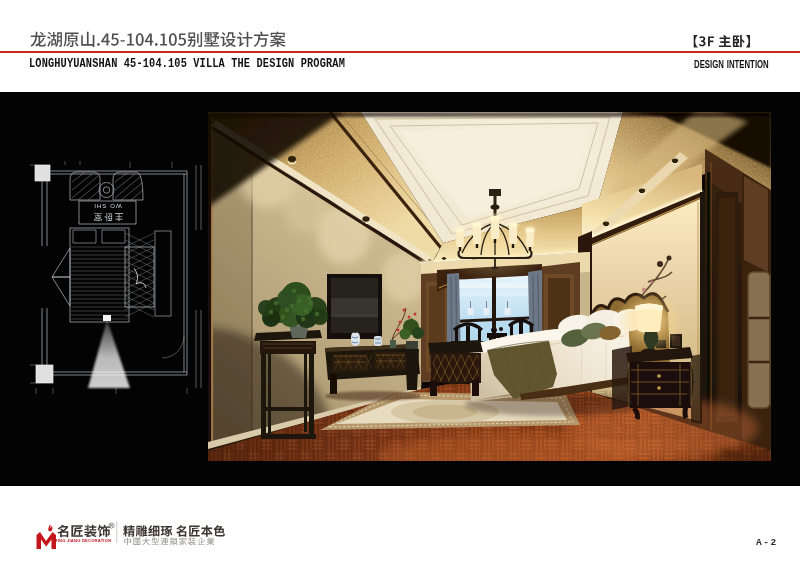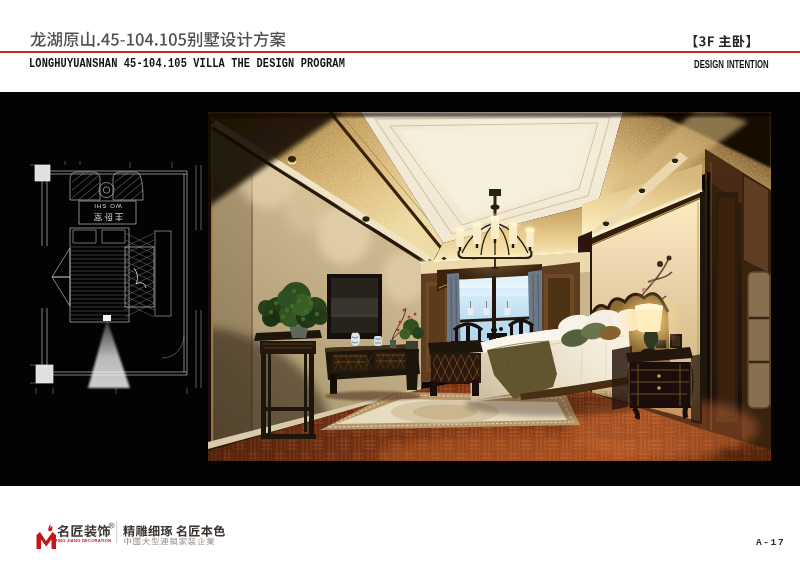--- a/index.html
+++ b/index.html
@@ -472,13 +472,13 @@
  <path d="M12.2,9.2 C11.0,6.0 13.2,4.2 13.4,2.2 C14.6,3.8 14.2,5.0 13.8,6.2 C14.8,5.6 15.2,4.6 15.1,3.4 C16.6,5.4 16.2,7.8 14.6,9.2 Z" fill="#c4161c"></path>
 </g>
 <path transform="translate(27,24)" d="M3.1 -6.6C3.6 -6.2 4.2 -5.7 4.7 -5.3C3.4 -4.6 1.9 -4.1 0.4 -3.8C0.7 -3.5 1.0 -2.8 1.2 -2.4C1.8 -2.5 2.5 -2.7 3.1 -2.9V1.2H4.7V0.6H9.7V1.2H11.3V-4.8H7.0C8.9 -5.9 10.4 -7.4 11.3 -9.4L10.2 -10.0L10.0 -9.9H6.1C6.3 -10.2 6.6 -10.6 6.8 -10.9L5.0 -11.3C4.3 -10.0 2.8 -8.7 0.6 -7.8C1.0 -7.5 1.5 -6.9 1.7 -6.5C2.9 -7.1 3.9 -7.8 4.7 -8.5H8.9C8.2 -7.6 7.3 -6.8 6.2 -6.1C5.6 -6.6 4.9 -7.1 4.3 -7.5ZM9.7 -0.8H4.7V-3.3H9.7Z M17.5 -8.3V-5.7C17.5 -4.5 17.4 -2.8 16.4 -1.7C16.8 -1.5 17.4 -1.1 17.7 -0.8C18.6 -1.8 18.9 -3.2 19.0 -4.6H21.7V-0.9H23.3V-4.6H25.4V-5.9H19.1V-7.0C21.0 -7.1 23.1 -7.3 24.7 -7.6L23.9 -8.9C22.3 -8.6 19.7 -8.4 17.5 -8.3ZM14.4 -0.7V0.8H25.9V-0.7H16.1V-9.3H25.8V-10.8H14.4Z M27.5 -9.7C28.1 -9.3 28.8 -8.7 29.2 -8.3L30.1 -9.3C29.8 -9.7 29.0 -10.2 28.4 -10.6ZM32.4 -4.9 32.7 -4.3H27.5V-3.0H31.5C30.3 -2.4 28.8 -1.9 27.2 -1.6C27.5 -1.3 27.9 -0.8 28.1 -0.5C28.8 -0.6 29.5 -0.8 30.1 -1.1V-0.9C30.1 -0.3 29.6 -0.0 29.3 0.1C29.5 0.3 29.7 0.9 29.8 1.3C30.1 1.1 30.7 1.0 34.4 0.2C34.4 -0.1 34.5 -0.7 34.5 -1.1L31.7 -0.5V-1.8C32.3 -2.1 32.9 -2.5 33.4 -3.0C34.5 -0.8 36.1 0.5 38.9 1.1C39.0 0.7 39.4 0.1 39.7 -0.2C38.6 -0.4 37.7 -0.7 36.9 -1.1C37.6 -1.4 38.4 -1.9 39.0 -2.3L38.0 -3.0H39.5V-4.3H34.5C34.3 -4.6 34.1 -5.0 34.0 -5.3ZM35.9 -1.9C35.5 -2.2 35.2 -2.6 34.9 -3.0H37.7C37.2 -2.7 36.5 -2.2 35.9 -1.9ZM34.9 -11.2V-9.7H32.1V-8.3H34.9V-6.8H32.4V-5.4H39.1V-6.8H36.5V-8.3H39.4V-9.7H36.5V-11.2ZM27.3 -6.7 27.8 -5.4C28.5 -5.7 29.4 -6.1 30.2 -6.4V-4.8H31.6V-11.2H30.2V-7.8C29.1 -7.4 28.0 -6.9 27.3 -6.7Z M46.0 -6.4V-0.5H47.4V-5.0H48.5V1.1H50.1V-5.0H51.2V-2.1C51.2 -2.0 51.2 -2.0 51.1 -2.0C50.9 -1.9 50.6 -1.9 50.2 -2.0C50.4 -1.5 50.6 -0.9 50.6 -0.5C51.3 -0.5 51.8 -0.5 52.2 -0.8C52.6 -1.0 52.7 -1.4 52.7 -2.1V-6.4H50.1V-8.2H53.0V-9.6H48.2C48.4 -10.0 48.5 -10.4 48.6 -10.8L47.1 -11.2C46.8 -9.8 46.2 -8.4 45.4 -7.4C45.8 -7.3 46.5 -6.9 46.8 -6.6C47.1 -7.1 47.4 -7.6 47.6 -8.2H48.5V-6.4ZM42.1 -11.2C41.8 -9.3 41.3 -7.4 40.5 -6.2C40.9 -6.0 41.4 -5.5 41.7 -5.3C42.1 -6.0 42.5 -7.0 42.8 -8.1H44.2C44.1 -7.5 43.9 -7.0 43.7 -6.6L44.9 -6.2C45.3 -7.0 45.7 -8.1 46.0 -9.1L45.0 -9.4L44.7 -9.4H43.2C43.3 -9.9 43.4 -10.4 43.5 -10.9ZM42.5 1.2V1.2C42.8 0.8 43.2 0.5 45.5 -1.3C45.3 -1.6 45.1 -2.2 45.0 -2.6L43.8 -1.7V-6.4H42.4V-1.3C42.4 -0.6 42.0 -0.1 41.8 0.1C42.0 0.3 42.4 0.9 42.5 1.2Z" fill="#3b3430"></path>
 <circle cx="81.5" cy="13.5" r="2.6" fill="none" stroke="#6a6a6a" stroke-width="0.7"></circle>
     <text x="81.5" y="15.3" font-size="4" fill="#6a6a6a" text-anchor="middle" font-weight="bold">R</text>
 <text x="24" y="30.2" font-size="4.1" font-weight="bold" fill="#c4161c" letter-spacing="0.22">MING JIANG DECORATION</text>
 <rect x="86.2" y="9.5" width="1" height="21.5" fill="#cfccc8"></rect>
 <path transform="translate(93,23.6)" d="M3.8 -9.7C3.7 -8.9 3.5 -7.9 3.3 -7.2V-10.3H2.0V-6.3H0.4V-4.9H1.8C1.4 -3.8 0.8 -2.5 0.2 -1.8C0.4 -1.3 0.8 -0.7 0.9 -0.2C1.3 -0.8 1.7 -1.6 2.0 -2.5V1.0H3.3V-3.1C3.6 -2.5 3.8 -2.0 4.0 -1.6L4.9 -2.7C4.7 -3.1 3.6 -4.5 3.3 -4.8L3.3 -4.8V-4.9H4.4V-6.3H3.3V-6.8L4.0 -6.6C4.3 -7.3 4.7 -8.5 5.0 -9.4ZM0.4 -9.4C0.7 -8.5 0.9 -7.3 1.0 -6.6L2.0 -6.8C1.9 -7.6 1.7 -8.7 1.4 -9.6ZM7.5 -10.3V-9.5H5.1V-8.4H7.5V-7.9H5.4V-7.0H7.5V-6.4H4.8V-5.4H11.8V-6.4H8.9V-7.0H11.2V-7.9H8.9V-8.4H11.5V-9.5H8.9V-10.3ZM9.7 -3.8V-3.3H6.8V-3.8ZM5.4 -4.9V1.1H6.8V-0.8H9.7V-0.2C9.7 -0.1 9.7 -0.1 9.5 -0.1C9.3 -0.0 8.8 -0.0 8.4 -0.1C8.5 0.3 8.7 0.7 8.8 1.1C9.5 1.1 10.1 1.1 10.5 0.9C11.0 0.7 11.1 0.4 11.1 -0.2V-4.9ZM6.8 -2.3H9.7V-1.7H6.8Z M21.5 -9.8C21.7 -9.3 21.9 -8.6 22.0 -8.1H20.8C21.0 -8.7 21.2 -9.4 21.4 -10.1L20.2 -10.4C19.9 -9.1 19.4 -7.7 18.8 -6.7V-9.9H13.4V-4.9C13.4 -3.2 13.3 -1.0 12.8 0.5C13.0 0.6 13.6 0.9 13.8 1.0C14.5 -0.6 14.5 -3.1 14.5 -4.9V-8.6H17.6V-0.6C17.6 -0.4 17.5 -0.4 17.4 -0.4C17.2 -0.4 16.7 -0.3 16.1 -0.4C16.3 -0.0 16.6 0.6 16.6 0.9C17.4 0.9 17.9 0.9 18.3 0.7C18.7 0.5 18.8 0.0 18.8 -0.6V-5.1L19.0 -4.7C19.2 -4.9 19.3 -5.1 19.5 -5.3V1.1H20.7V0.5H24.3V-0.8H22.9V-2.0H24.1V-3.3H22.9V-4.4H24.1V-5.7H22.9V-6.8H24.2V-8.1H22.5L23.2 -8.4C23.0 -8.9 22.8 -9.6 22.5 -10.2ZM15.5 -8.4V-7.6H14.8V-6.6H15.5V-5.9H14.8V-4.9H17.3V-5.9H16.5V-6.6H17.2V-7.6H16.5V-8.4ZM14.8 -4.4V-0.5H15.6V-1.1H17.2V-4.4ZM15.6 -3.4H16.4V-2.1H15.6ZM20.7 -4.4H21.7V-3.3H20.7ZM20.7 -5.7V-6.8H21.7V-5.7ZM20.7 -2.0H21.7V-0.8H20.7Z M25.3 -0.9 25.5 0.5C26.7 0.3 28.3 0.0 29.8 -0.3L29.7 -1.6C28.1 -1.3 26.4 -1.0 25.3 -0.9ZM30.0 -9.8V-6.8L29.0 -7.6C28.8 -7.2 28.6 -6.9 28.4 -6.6L27.1 -6.5C27.8 -7.5 28.6 -8.7 29.1 -9.8L27.7 -10.4C27.1 -9.0 26.3 -7.5 25.9 -7.1C25.7 -6.7 25.4 -6.5 25.2 -6.4C25.3 -6.0 25.6 -5.3 25.6 -5.1C25.9 -5.1 26.2 -5.2 27.4 -5.4C26.9 -4.8 26.5 -4.3 26.3 -4.1C25.9 -3.7 25.6 -3.4 25.3 -3.4C25.4 -3.0 25.6 -2.3 25.7 -2.1C26.0 -2.2 26.6 -2.4 29.8 -2.9C29.7 -3.2 29.7 -3.8 29.7 -4.1L27.8 -3.9C28.6 -4.7 29.4 -5.6 30.0 -6.6V0.9H31.4V0.2H35.0V0.7H36.4V-9.8ZM32.5 -1.2H31.4V-4.0H32.5ZM33.8 -1.2V-4.0H35.0V-1.2ZM32.5 -5.4H31.4V-8.3H32.5ZM33.8 -5.4V-8.3H35.0V-5.4Z M37.7 -1.5 38.0 -0.1C39.1 -0.4 40.3 -0.8 41.5 -1.1C41.8 -0.8 42.0 -0.5 42.1 -0.2C43.2 -0.7 44.4 -1.6 45.3 -2.5C45.3 -1.6 45.1 -0.9 44.9 -0.6C44.7 -0.3 44.5 -0.3 44.2 -0.3C43.9 -0.3 43.5 -0.3 43.1 -0.4C43.3 0.0 43.4 0.6 43.5 1.0C43.8 1.0 44.2 1.0 44.5 1.0C45.1 1.0 45.5 0.8 45.9 0.4C46.6 -0.3 46.9 -2.4 46.4 -4.3L46.8 -4.6C47.1 -2.9 47.6 -1.2 48.4 -0.2C48.6 -0.5 49.0 -1.0 49.4 -1.3C48.6 -2.1 48.1 -3.7 47.8 -5.3C48.3 -5.6 48.8 -6.0 49.2 -6.3L48.2 -7.4C47.6 -6.8 46.7 -6.1 45.9 -5.5C45.7 -6.1 45.3 -6.6 44.9 -7.1C45.3 -7.4 45.7 -7.8 46.0 -8.2H49.0V-9.6H41.8V-8.2H44.3C43.4 -7.5 42.3 -6.8 41.2 -6.4C41.5 -6.1 41.9 -5.5 42.1 -5.3C42.7 -5.6 43.4 -5.9 44.0 -6.4C44.1 -6.2 44.2 -6.0 44.4 -5.8C44.1 -5.5 43.7 -5.2 43.3 -4.9L42.9 -5.4L42.1 -4.9C42.2 -4.7 42.4 -4.6 42.5 -4.4C42.1 -4.1 41.7 -3.9 41.3 -3.8C41.6 -3.5 41.9 -3.0 42.1 -2.7C42.4 -2.9 42.8 -3.1 43.1 -3.3C43.2 -3.1 43.3 -2.9 43.3 -2.8L44.2 -3.4C44.2 -3.5 44.1 -3.7 44.0 -3.9C44.3 -4.2 44.6 -4.5 44.9 -4.7C44.9 -4.5 45.0 -4.2 45.1 -4.0C44.3 -3.0 42.9 -2.0 41.6 -1.4L41.5 -2.5L40.4 -2.2V-4.8H41.4V-6.1H40.4V-8.3H41.5V-9.7H37.8V-8.3H39.1V-6.1H37.9V-4.8H39.1V-1.8Z M55.7 -6.1C56.2 -5.8 56.7 -5.3 57.2 -4.9C55.9 -4.3 54.6 -3.8 53.2 -3.5C53.4 -3.2 53.8 -2.6 53.9 -2.2C54.5 -2.3 55.1 -2.5 55.7 -2.7V1.1H57.2V0.6H61.8V1.1H63.3V-4.4H59.3C61.0 -5.5 62.4 -6.9 63.3 -8.6L62.3 -9.2L62.0 -9.2H58.4C58.7 -9.5 58.9 -9.8 59.1 -10.1L57.5 -10.4C56.7 -9.3 55.4 -8.1 53.4 -7.2C53.7 -6.9 54.2 -6.4 54.4 -6.0C55.5 -6.6 56.4 -7.2 57.2 -7.8H61.1C60.4 -7.0 59.6 -6.3 58.6 -5.6C58.0 -6.1 57.4 -6.6 56.8 -7.0ZM61.8 -0.8H57.2V-3.1H61.8Z M69.0 -7.7V-5.3C69.0 -4.1 68.9 -2.6 68.0 -1.6C68.3 -1.4 69.0 -1.0 69.2 -0.7C70.0 -1.6 70.3 -3.0 70.4 -4.2H72.9V-0.9H74.4V-4.2H76.3V-5.5H70.5V-6.5C72.3 -6.6 74.2 -6.7 75.7 -7.0L74.9 -8.2C73.4 -7.9 71.1 -7.7 69.0 -7.7ZM66.2 -0.6V0.8H76.7V-0.6H67.7V-8.6H76.7V-10.0H66.2Z M83.0 -6.5V-2.5H80.8C81.7 -3.6 82.4 -5.0 83.0 -6.5ZM84.6 -6.5H84.6C85.2 -5.0 85.9 -3.6 86.8 -2.5H84.6ZM83.0 -10.4V-8.0H78.4V-6.5H81.5C80.7 -4.6 79.4 -2.9 78.0 -1.9C78.4 -1.6 78.8 -1.1 79.1 -0.7C79.6 -1.1 80.0 -1.6 80.5 -2.1V-1.0H83.0V1.1H84.6V-1.0H87.1V-2.0C87.5 -1.6 88.0 -1.1 88.4 -0.8C88.7 -1.2 89.2 -1.8 89.6 -2.1C88.2 -3.0 86.9 -4.7 86.1 -6.5H89.2V-8.0H84.6V-10.4Z M95.7 -5.6V-4.2H93.4V-5.6ZM97.1 -5.6H99.3V-4.2H97.1ZM97.1 -8.1C96.8 -7.7 96.4 -7.3 96.0 -7.0H93.3C93.7 -7.3 94.0 -7.7 94.3 -8.1ZM94.2 -10.5C93.4 -8.9 91.9 -7.5 90.5 -6.6C90.7 -6.3 91.1 -5.6 91.3 -5.3C91.5 -5.4 91.7 -5.6 92.0 -5.8V-1.3C92.0 0.4 92.7 0.9 95.0 0.9C95.5 0.9 98.6 0.9 99.2 0.9C101.2 0.9 101.7 0.3 102.0 -1.7C101.6 -1.8 101.0 -2.0 100.6 -2.3C100.5 -0.7 100.3 -0.5 99.1 -0.5C98.4 -0.5 95.6 -0.5 94.9 -0.5C93.6 -0.5 93.4 -0.6 93.4 -1.3V-2.8H99.3V-2.4H100.8V-7.0H97.8C98.3 -7.6 98.9 -8.2 99.3 -8.8L98.4 -9.5L98.1 -9.4H95.3L95.6 -9.9Z" fill="#3b3430"></path>
 <path transform="translate(93.5,32.4)" d="M3.8 -7.0V-5.5H0.8V-1.5H1.4V-2.1H3.8V0.7H4.5V-2.1H6.8V-1.6H7.5V-5.5H4.5V-7.0ZM1.4 -2.7V-4.9H3.8V-2.7ZM6.8 -2.7H4.5V-4.9H6.8Z M14.4 -5.6C14.7 -5.5 15.1 -5.2 15.3 -5.0L15.6 -5.3C15.4 -5.5 15.0 -5.8 14.7 -5.9ZM10.8 -1.5 10.9 -1.1C11.6 -1.2 12.5 -1.4 13.4 -1.5L13.4 -2.0C12.4 -1.8 11.5 -1.6 10.8 -1.5ZM11.7 -3.5H12.6V-2.7H11.7ZM11.2 -3.9V-2.3H13.1V-3.9ZM13.4 -5.8 13.4 -4.9H10.9V-4.5H13.5C13.6 -3.5 13.7 -2.6 13.9 -2.0C13.6 -1.5 13.2 -1.2 12.7 -0.9C12.8 -0.8 13.0 -0.6 13.1 -0.5C13.5 -0.8 13.8 -1.1 14.2 -1.5C14.4 -1.0 14.7 -0.7 15.0 -0.6C15.5 -0.5 15.7 -0.8 15.9 -1.7C15.7 -1.8 15.6 -1.9 15.4 -2.0C15.4 -1.5 15.3 -1.1 15.2 -1.1C14.9 -1.2 14.7 -1.5 14.5 -1.9C14.9 -2.5 15.2 -3.2 15.4 -4.0L14.9 -4.1C14.8 -3.5 14.6 -3.0 14.3 -2.5C14.2 -3.1 14.1 -3.7 14.0 -4.5H15.8V-4.9H14.0L13.9 -5.8ZM9.9 -6.6V0.7H10.5V0.3H16.2V0.7H16.8V-6.6ZM10.5 -0.3V-6.0H16.2V-0.3Z M22.2 -7.0C22.2 -6.3 22.2 -5.5 22.1 -4.6H18.9V-4.0H22.0C21.7 -2.4 20.8 -0.8 18.8 0.1C18.9 0.3 19.1 0.5 19.2 0.6C21.3 -0.3 22.2 -1.9 22.6 -3.5C23.2 -1.6 24.3 -0.1 25.9 0.6C26.0 0.5 26.2 0.2 26.4 0.1C24.7 -0.6 23.7 -2.1 23.1 -4.0H26.2V-4.6H22.8C22.9 -5.5 22.9 -6.3 22.9 -7.0Z M32.9 -6.5V-3.7H33.4V-6.5ZM34.4 -6.9V-3.2C34.4 -3.1 34.4 -3.1 34.3 -3.1C34.1 -3.1 33.7 -3.1 33.2 -3.1C33.3 -2.9 33.4 -2.7 33.5 -2.5C34.0 -2.5 34.4 -2.5 34.7 -2.6C34.9 -2.7 35.0 -2.9 35.0 -3.2V-6.9ZM30.8 -6.1V-4.9H29.8V-5.0V-6.1ZM28.2 -4.9V-4.4H29.2C29.1 -3.8 28.8 -3.3 28.1 -2.8C28.2 -2.7 28.4 -2.5 28.5 -2.4C29.3 -2.9 29.7 -3.7 29.7 -4.4H30.8V-2.6H31.4V-4.4H32.4V-4.9H31.4V-6.1H32.2V-6.6H28.4V-6.1H29.2V-5.0V-4.9ZM31.5 -2.8V-1.8H28.9V-1.3H31.5V-0.2H28.0V0.4H35.5V-0.2H32.1V-1.3H34.6V-1.8H32.1V-2.8Z M37.5 -6.6C37.9 -6.1 38.4 -5.4 38.6 -5.0L39.1 -5.4C38.9 -5.8 38.4 -6.4 38.0 -6.9ZM39.7 -5.1V-2.4H41.6V-1.9H39.2V-1.3H41.6V-0.4H42.2V-1.3H44.7V-1.9H42.2V-2.4H44.1V-5.1H42.2V-5.7H44.5V-6.2H42.2V-7.0H41.6V-6.2H39.3V-5.7H41.6V-5.1ZM40.3 -3.6H41.6V-2.9H40.3ZM42.2 -3.6H43.5V-2.9H42.2ZM40.3 -4.7H41.6V-4.0H40.3ZM42.2 -4.7H43.5V-4.0H42.2ZM38.9 -4.2H37.2V-3.6H38.3V-1.0C37.9 -0.9 37.5 -0.5 37.0 0.1L37.5 0.7C37.8 0.1 38.2 -0.4 38.5 -0.4C38.6 -0.4 38.9 -0.1 39.3 0.1C39.9 0.5 40.6 0.6 41.6 0.6C42.5 0.6 44.1 0.5 44.7 0.5C44.7 0.3 44.8 -0.0 44.9 -0.2C44.0 -0.1 42.7 -0.0 41.7 -0.0C40.7 -0.0 40.0 -0.1 39.4 -0.4C39.2 -0.6 39.0 -0.7 38.9 -0.8Z M53.1 -6.7C52.9 -6.2 52.6 -5.6 52.3 -5.2C52.4 -5.2 52.7 -5.0 52.8 -5.0C53.1 -5.4 53.4 -6.0 53.6 -6.5ZM49.7 -6.5C50.0 -6.0 50.3 -5.4 50.4 -5.0L50.9 -5.2C50.8 -5.6 50.5 -6.2 50.2 -6.7ZM50.5 -3.3H52.9V-2.6H50.5ZM50.5 -2.1H52.9V-1.5H50.5ZM50.5 -4.4H52.9V-3.7H50.5ZM50.9 -0.8C50.5 -0.4 49.9 0.0 49.3 0.3C49.4 0.4 49.6 0.6 49.7 0.7C50.3 0.4 51.0 -0.1 51.5 -0.6ZM52.0 -0.6C52.6 -0.2 53.1 0.3 53.5 0.6L54.0 0.4C53.7 0.0 53.0 -0.4 52.4 -0.8ZM46.7 -2.3C46.8 -1.8 47.0 -1.2 47.0 -0.8L47.5 -0.9C47.4 -1.3 47.3 -1.9 47.1 -2.4ZM49.0 -2.5C49.0 -2.1 48.8 -1.4 48.6 -1.0L49.0 -0.9C49.2 -1.3 49.4 -1.9 49.5 -2.4ZM49.9 -4.9V-1.0H53.5V-4.9H51.9V-7.0H51.4V-4.9ZM48.1 -7.0C47.7 -6.2 47.0 -5.4 46.3 -4.9C46.3 -4.8 46.5 -4.5 46.5 -4.3C46.7 -4.5 46.9 -4.6 47.0 -4.8V-4.3H47.9V-3.4H46.6V-2.9H47.9V-0.5L46.5 -0.2L46.6 0.4C47.4 0.2 48.6 -0.1 49.6 -0.3L49.6 -0.8L48.4 -0.6V-2.9H49.6V-3.4H48.4V-4.3H49.3V-4.9H47.1C47.5 -5.2 47.8 -5.6 48.1 -6.0C48.6 -5.6 49.2 -5.2 49.5 -4.8L49.8 -5.3C49.5 -5.7 48.9 -6.1 48.4 -6.4L48.6 -6.8Z M58.7 -6.8C58.8 -6.7 58.9 -6.4 59.0 -6.2H55.9V-4.5H56.5V-5.7H62.2V-4.5H62.9V-6.2H59.8C59.7 -6.5 59.5 -6.8 59.4 -7.0ZM61.8 -4.0C61.3 -3.6 60.6 -3.0 59.9 -2.6C59.7 -3.1 59.5 -3.5 59.1 -3.9C59.3 -4.0 59.5 -4.2 59.7 -4.3H61.7V-4.9H56.9V-4.3H58.8C58.0 -3.8 56.9 -3.4 55.9 -3.1C56.0 -3.0 56.1 -2.7 56.2 -2.6C57.0 -2.8 57.9 -3.2 58.6 -3.6C58.8 -3.4 58.9 -3.3 59.0 -3.1C58.3 -2.6 56.9 -2.0 55.8 -1.7C56.0 -1.6 56.1 -1.4 56.2 -1.2C57.2 -1.5 58.4 -2.1 59.3 -2.7C59.4 -2.5 59.4 -2.3 59.5 -2.1C58.7 -1.4 57.0 -0.6 55.7 -0.3C55.8 -0.1 56.0 0.1 56.0 0.3C57.2 -0.1 58.7 -0.8 59.6 -1.5C59.7 -0.8 59.5 -0.3 59.3 -0.1C59.1 0.1 59.0 0.1 58.7 0.1C58.6 0.1 58.3 0.1 58.0 0.0C58.1 0.2 58.1 0.5 58.2 0.6C58.4 0.6 58.7 0.6 58.9 0.6C59.2 0.6 59.5 0.6 59.7 0.4C60.2 0.0 60.4 -1.0 60.1 -2.1L60.5 -2.3C61.0 -1.1 61.7 -0.2 62.8 0.3C62.9 0.1 63.1 -0.1 63.2 -0.2C62.2 -0.6 61.4 -1.5 61.0 -2.6C61.4 -2.9 61.9 -3.3 62.3 -3.6Z M68.0 -3.1C68.1 -2.9 68.2 -2.7 68.3 -2.5H64.8V-2.0H67.6C66.9 -1.6 65.7 -1.2 64.7 -1.0C64.8 -0.9 65.0 -0.7 65.1 -0.5C65.6 -0.6 66.1 -0.8 66.6 -1.0V-0.4C66.6 -0.0 66.3 0.1 66.2 0.2C66.3 0.3 66.4 0.6 66.4 0.7C66.6 0.6 66.9 0.5 69.1 0.0C69.1 -0.1 69.1 -0.3 69.2 -0.5L67.2 -0.1V-1.3C67.7 -1.5 68.1 -1.8 68.5 -2.0H68.5C69.2 -0.7 70.4 0.2 72.1 0.6C72.1 0.5 72.3 0.2 72.4 0.1C71.6 -0.0 70.9 -0.3 70.4 -0.7C70.8 -1.0 71.4 -1.3 71.8 -1.6L71.4 -1.9C71.0 -1.6 70.4 -1.3 69.9 -1.0C69.6 -1.3 69.3 -1.7 69.1 -2.0H72.3V-2.5H69.0C68.9 -2.8 68.8 -3.0 68.6 -3.3ZM69.7 -7.0V-5.8H67.9V-5.3H69.7V-3.9H68.1V-3.4H72.0V-3.9H70.3V-5.3H72.2V-5.8H70.3V-7.0ZM65.3 -6.8V-5.3H66.9V-4.8H64.9V-4.3H65.5C65.4 -3.8 65.2 -3.4 64.7 -3.1C64.8 -3.0 64.9 -2.8 65.0 -2.7C65.7 -3.0 65.9 -3.6 66.0 -4.3H66.9V-2.9H67.5V-7.0H66.9V-5.8H65.8V-6.8Z M75.3 -3.2V-0.1H74.3V0.4H81.3V-0.1H78.1V-2.2H80.6V-2.8H78.1V-4.7H77.5V-0.1H75.9V-3.2ZM77.7 -7.0C76.9 -5.8 75.4 -4.6 73.9 -4.0C74.0 -3.9 74.2 -3.7 74.3 -3.5C75.6 -4.1 76.9 -5.0 77.8 -6.1C78.8 -4.8 80.0 -4.1 81.3 -3.5C81.3 -3.7 81.5 -3.9 81.7 -4.0C80.4 -4.6 79.1 -5.3 78.1 -6.5L78.3 -6.8Z M85.1 -4.9C85.3 -4.6 85.4 -4.3 85.5 -4.1H83.7V-3.6H86.6V-2.9H84.1V-2.5H86.6V-1.9H83.3V-1.3H86.1C85.3 -0.7 84.2 -0.2 83.1 0.0C83.2 0.1 83.4 0.4 83.5 0.5C84.6 0.2 85.8 -0.4 86.6 -1.1V0.7H87.2V-1.1C88.1 -0.4 89.3 0.2 90.4 0.5C90.5 0.4 90.7 0.1 90.8 0.0C89.7 -0.2 88.6 -0.7 87.8 -1.3H90.6V-1.9H87.2V-2.5H89.9V-2.9H87.2V-3.6H90.3V-4.1H88.4C88.5 -4.3 88.7 -4.6 88.9 -5.0L88.9 -5.0H90.6V-5.5H89.3C89.5 -5.8 89.8 -6.3 90.0 -6.7L89.4 -6.9C89.2 -6.5 89.0 -6.0 88.7 -5.6L89.0 -5.5H88.0V-7.0H87.4V-5.5H86.5V-7.0H85.9V-5.5H84.8L85.3 -5.7C85.1 -6.0 84.9 -6.5 84.6 -6.9L84.0 -6.7C84.3 -6.3 84.6 -5.8 84.7 -5.5H83.4V-5.0H85.4ZM88.2 -5.0C88.1 -4.7 87.9 -4.3 87.8 -4.1L87.9 -4.1H85.9L86.2 -4.1C86.1 -4.4 85.9 -4.7 85.7 -5.0Z" fill="#8f8d8a"></path>
 </svg>
-<div class="abs" style="left:756px;top:537px;font:bold 9.5px 'Liberation Mono',monospace;letter-spacing:1.6px;color:#2b2b2b;">A-17</div>
+<div class="abs" style="left:756px;top:537px;font:bold 9.5px 'Liberation Mono',monospace;letter-spacing:1.6px;color:#2b2b2b;">A-2</div>
 
 </body></html>

